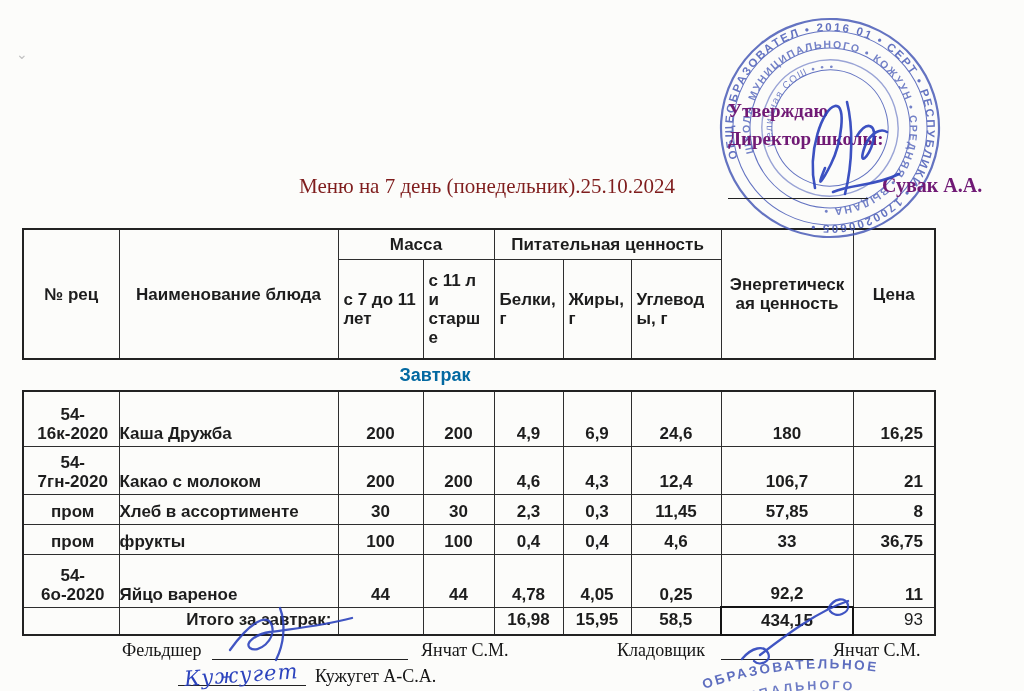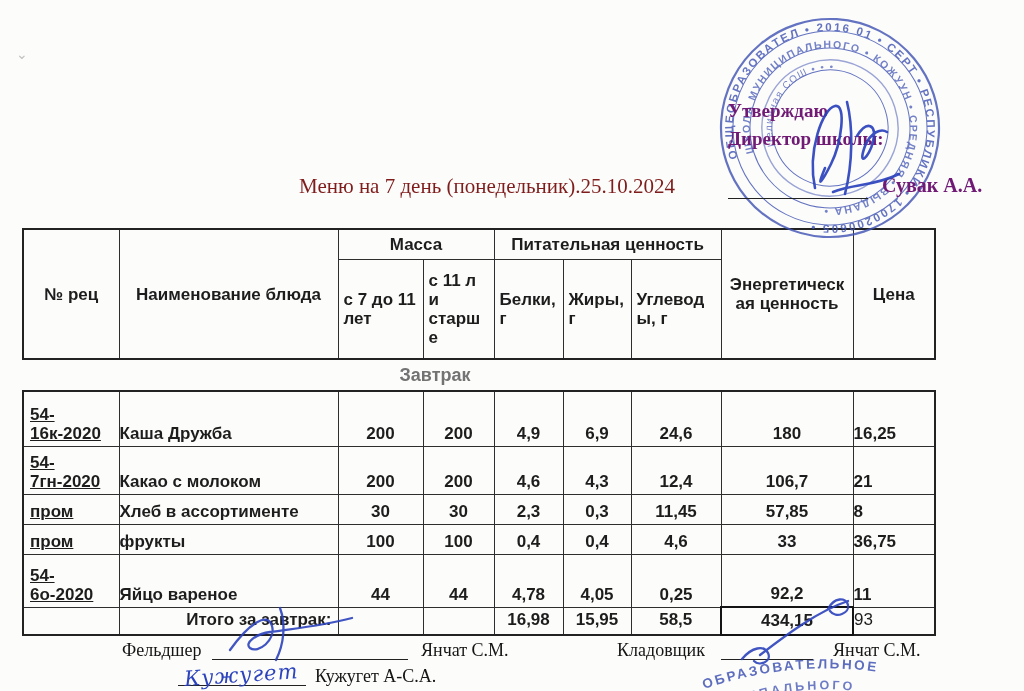--- a/index.html
+++ b/index.html
@@ -39,27 +39,27 @@
   .t-head{ border-top:3px solid #222; }
   .t-head th{ vertical-align:middle; }
   .t-head tr.r1{ height:30px; }
   .t-head tr.r2{ height:100px; }
   th.center{ text-align:center; }
   th.subcell{ text-align:left; padding:3px 5px; overflow-wrap:anywhere; font-weight:bold; }
   th.energy-h{ text-align:center; padding:11px 8px; overflow-wrap:anywhere; }
   table, .t-head, .t-body{ border:2.2px solid #222; }
   .section-band{
     width:912px; height:30px; line-height:30px; text-align:center;
-    font-weight:bold; font-size:18px; padding-right:86px; color:#737373;
+    font-weight:bold; font-size:18px; padding-right:86px; color:#0369a1;
   }
   .t-body td{ vertical-align:bottom; padding-bottom:3px; }
-  td.col-rec{ text-align:left; padding-left:6px; padding-right:3px; overflow-wrap:anywhere;text-decoration:underline; }
+  td.col-rec{ text-align:center; padding-left:6px; padding-right:3px; overflow-wrap:anywhere; }
   td.col-dish{ text-align:left; padding-left:0; }
   td.col-m1, td.col-m2, td.col-protein, td.col-fat, td.col-carbs, td.col-energy{ text-align:center; }
-  td.col-price{ padding-right:11px; }
+  td.col-price{ text-align:right; padding-right:11px; }
   #menu-body tr:nth-child(1){ height:55px; }
   #menu-body tr:nth-child(2){ height:48px; }
   #menu-body tr:nth-child(3){ height:30px; }
   #menu-body tr:nth-child(4){ height:30px; }
   #menu-body tr:nth-child(5){ height:53px; }
   tr.total-row{ height:28px; }
   tr.total-row td{ vertical-align:middle; padding-bottom:2px; }
   td.total-label{ text-align:right; padding-right:6px; font-weight:bold; }
   td.boxed{ border:2.6px solid #141414; }
   td.regular{ font-weight:normal; }

